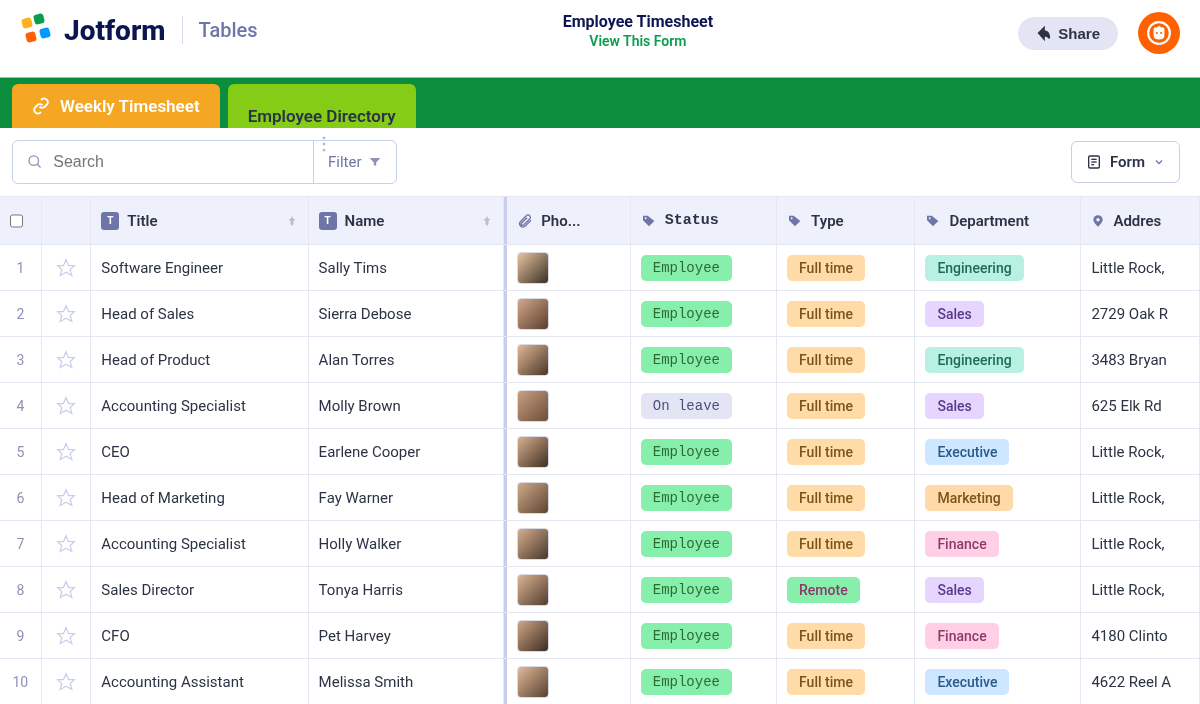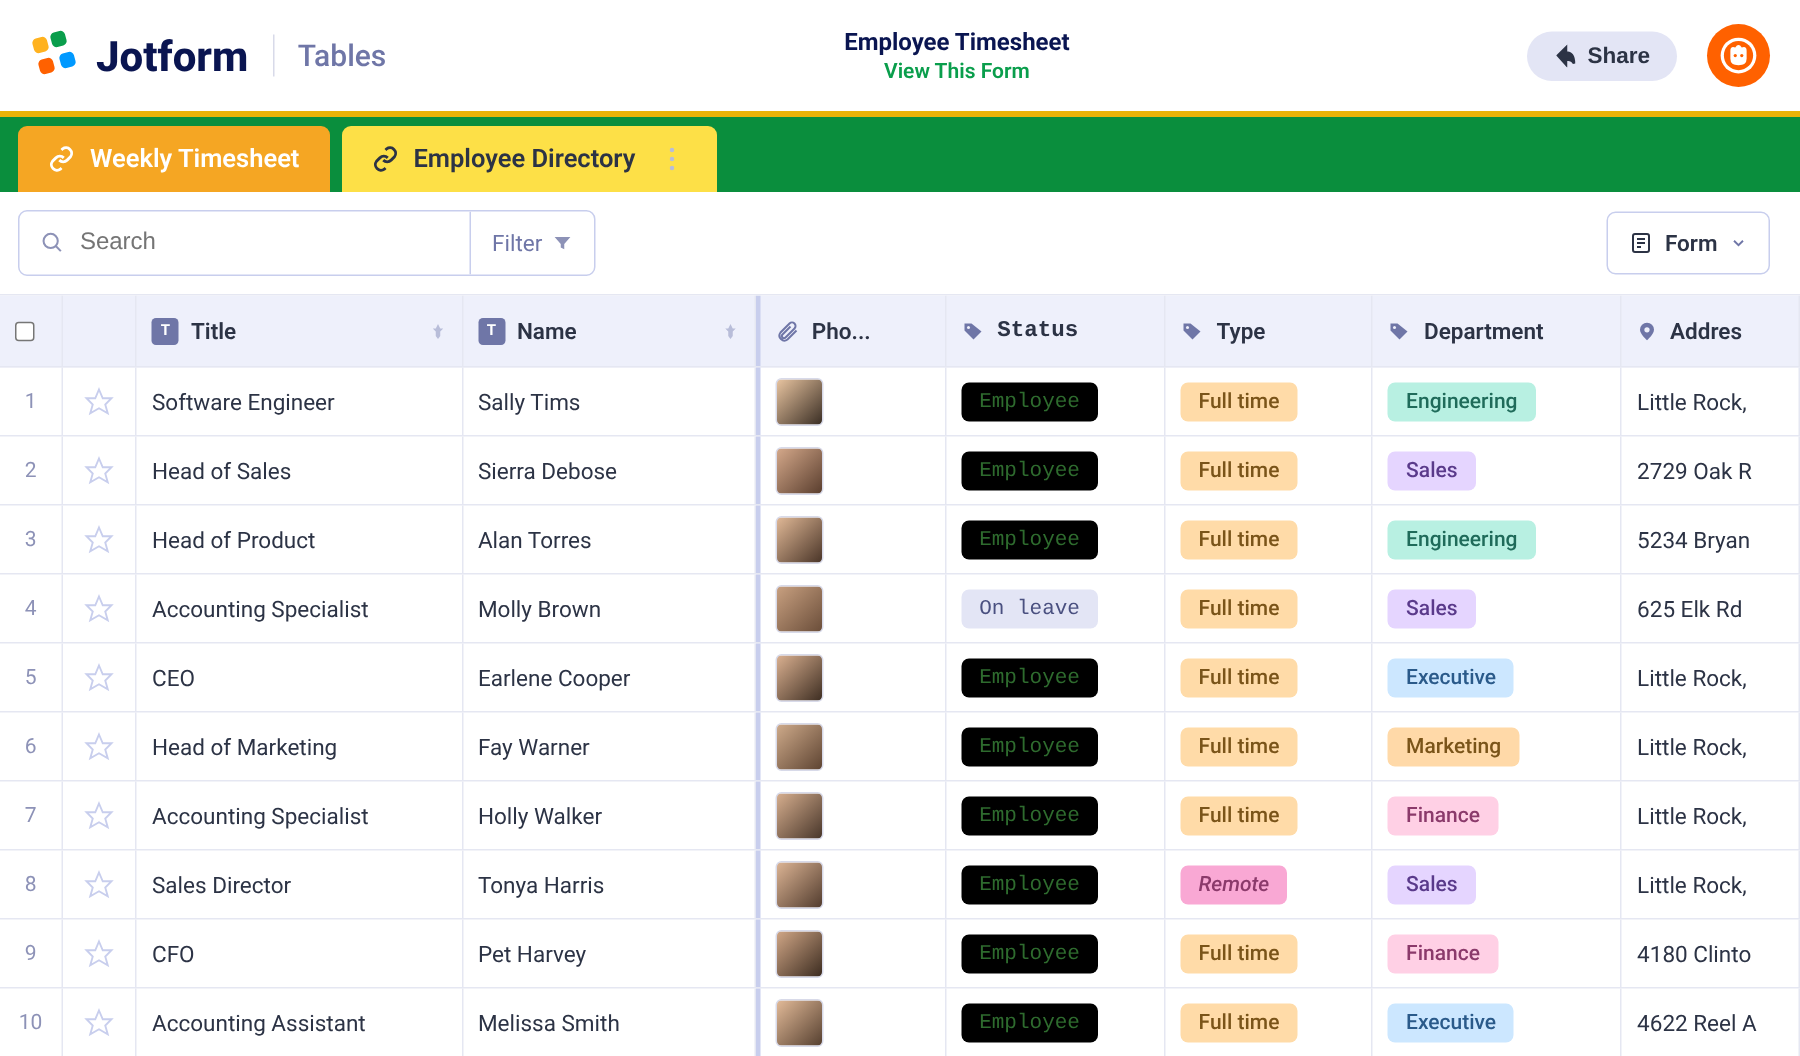--- a/index.html
+++ b/index.html
@@ -1,37 +1,37 @@
 <!DOCTYPE html>
 <html><head>
   <meta charset="utf-8">
   <style>
     * { box-sizing: border-box; margin: 0; padding: 0; }
     body { font-family: -apple-system, BlinkMacSystemFont, "Segoe UI", Roboto, sans-serif; background: #fff; color: #2c3345; overflow: hidden; width: 1200px; height: 704px; }
     
     
-    .header { display: flex; align-items: center; height: 78px; border-bottom: 4px solid #eab308; padding: 0 20px; }
+    .header { display: flex; align-items: flex-start; height: 78px; border-bottom: 1px solid #eab308; padding: 12px 20px; }
     .logo-area { display: flex; align-items: center; gap: 16px; }
     .logo { display: flex; align-items: center; gap: 8px; font-size: 28px; font-weight: 800; color: #0a1551; }
     .logo-icon { width: 36px; height: 36px; }
     .divider { width: 1px; height: 28px; background: #d8dae9; }
     .product-label { font-size: 20px; color: #6f76a7; font-weight: 500; }
     .header-center { flex: 1; text-align: center; }
     .page-title { font-size: 16px; font-weight: 700; color: #0a1551; }
     .view-form-link { font-size: 14px; color: #0a9e4c; font-weight: 600; text-decoration: none; display: inline-block; margin-top: 2px; }
     .header-right { display: flex; align-items: center; gap: 20px; }
     .share-btn { display: flex; align-items: center; gap: 6px; background: #e3e5f5; border: none; border-radius: 20px; padding: 8px 18px; font-size: 15px; font-weight: 600; color: #2c3345; cursor: pointer; }
     .avatar { width: 42px; height: 42px; border-radius: 50%; background: #ff6100; display: flex; align-items: center; justify-content: center; }
     .avatar svg { width: 26px; height: 26px; }
     
     
     .tabbar { height: 50px; background: #0a8e3d; display: flex; align-items: stretch; padding-left: 12px; gap: 8px; }
     .tab { display: flex; align-items: center; gap: 10px; padding: 12px 20px; border-radius: 6px 6px 0 0; font-size: 17px; font-weight: 600; cursor: pointer; margin-top: 6px; }
     .tab.inactive { background: #f5a623; color: #fff; }
-    .tab.active { background: #fde047; color: #2c3345; }
+    .tab.active { background: #84cc16; color: #2c3345; flex-direction: column; }
     .tab .link-icon { width: 18px; height: 18px; }
     .tab-menu { width: 20px; display: flex; align-items: center; justify-content: center; margin-left: 4px; }
     .tab-menu svg { width: 4px; height: 16px; }
     
     
     .toolbar { display: flex; align-items: center; padding: 12px 12px; gap: 0; }
     .search-wrap { display: flex; border: 1px solid #c8ceed; border-radius: 6px; overflow: hidden; }
     .search-box { display: flex; align-items: center; gap: 10px; padding: 0 14px; height: 42px; width: 300px; }
     .search-box input { border: none; outline: none; font-size: 16px; color: #6f76a7; width: 100%; background: transparent; }
     .filter-btn { display: flex; align-items: center; gap: 6px; padding: 0 14px; height: 42px; border-left: 1px solid #c8ceed; font-size: 15px; color: #6f76a7; cursor: pointer; }
@@ -58,24 +58,24 @@
     .header-row .tcell .col-icon { width: 18px; height: 18px; display: inline-flex; align-items: center; justify-content: center; background: #6f76a7; color: #fff; border-radius: 3px; font-size: 10px; font-weight: 700; }
     .header-row .pin { margin-left: auto; color: #b8bdd9; }
     .header-row .idx input { width: 16px; height: 16px; }
     .header-row .idx .chev { margin-left: 6px; }
     
     .star svg { width: 20px; height: 20px; stroke: #c8ceed; fill: none; stroke-width: 1.5; }
     
     .photo-thumb { width: 32px; height: 32px; border-radius: 4px; border: 1px solid #d8dae9; background: linear-gradient(135deg, #d4a574 0%, #8b6f47 100%); }
     
     .badge { padding: 5px 12px; border-radius: 5px; font-size: 14px; font-weight: 500; }
-    .badge.employee { background: #000000; color: #2e6b2e; }
+    .badge.employee { background: #86efac; color: #2e6b2e; }
     .badge.onleave { background: #e3e5f5; color: #4a5080; }
     .badge.fulltime { background: #ffdba8; color: #7a5419; }
-    .badge.remote { background: #f9a8d4; color: #8b3a6b; font-style: italic; }
+    .badge.remote { background: #86efac; color: #8b3a6b; }
     .badge.engineering { background: #b8f0e2; color: #1f6b5a; }
     .badge.sales { background: #e5d5ff; color: #5a3a8b; }
     .badge.executive { background: #cce7ff; color: #2a5a8a; }
     .badge.marketing { background: #ffd9a8; color: #7a5419; }
     .badge.finance { background: #ffd0e5; color: #8b3a6b; }
     
     .photo-thumb.p0 { background: linear-gradient(135deg, #e8c4a0 0%, #3a2e24 100%); }
     .photo-thumb.p1 { background: linear-gradient(135deg, #d4a88a 0%, #5a3e2e 100%); }
     .photo-thumb.p2 { background: linear-gradient(135deg, #e0b896 0%, #4a3528 100%); }
     .photo-thumb.p3 { background: linear-gradient(135deg, #c8a080 0%, #6b4e3a 100%); }
@@ -302,21 +302,21 @@
         </div>
         <div class="tcell status">
           <span class="badge employee">Employee</span>
         </div>
         <div class="tcell type">
           <span class="badge fulltime">Full time</span>
         </div>
         <div class="tcell dept">
           <span class="badge engineering">Engineering</span>
         </div>
-        <div class="tcell addr">5234 Bryan</div>
+        <div class="tcell addr">3483 Bryan</div>
       </div>
       <div class="trow">
         <div class="tcell idx">4</div>
         <div class="tcell star">
           <svg viewBox="0 0 24 24">
             <polygon points="12 2 15 9 22 9 17 14 19 21 12 17 5 21 7 14 2 9 9 9"></polygon>
           </svg>
         </div>
         <div class="tcell title">Accounting Specialist</div>
         <div class="tcell name">Molly Brown</div>

